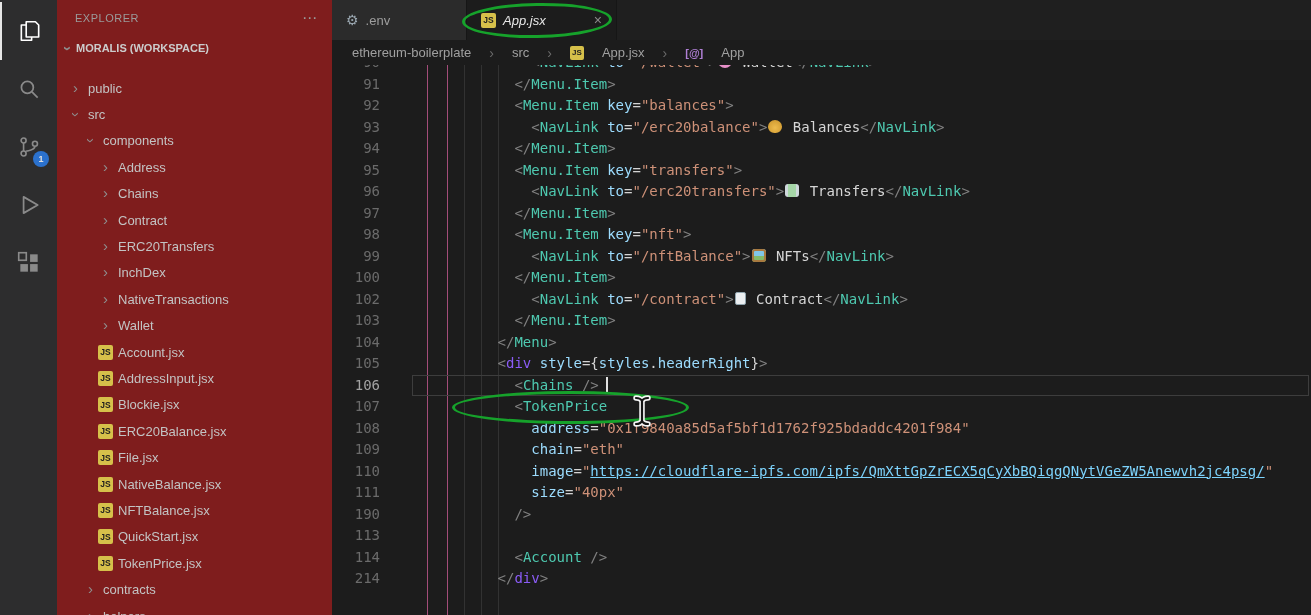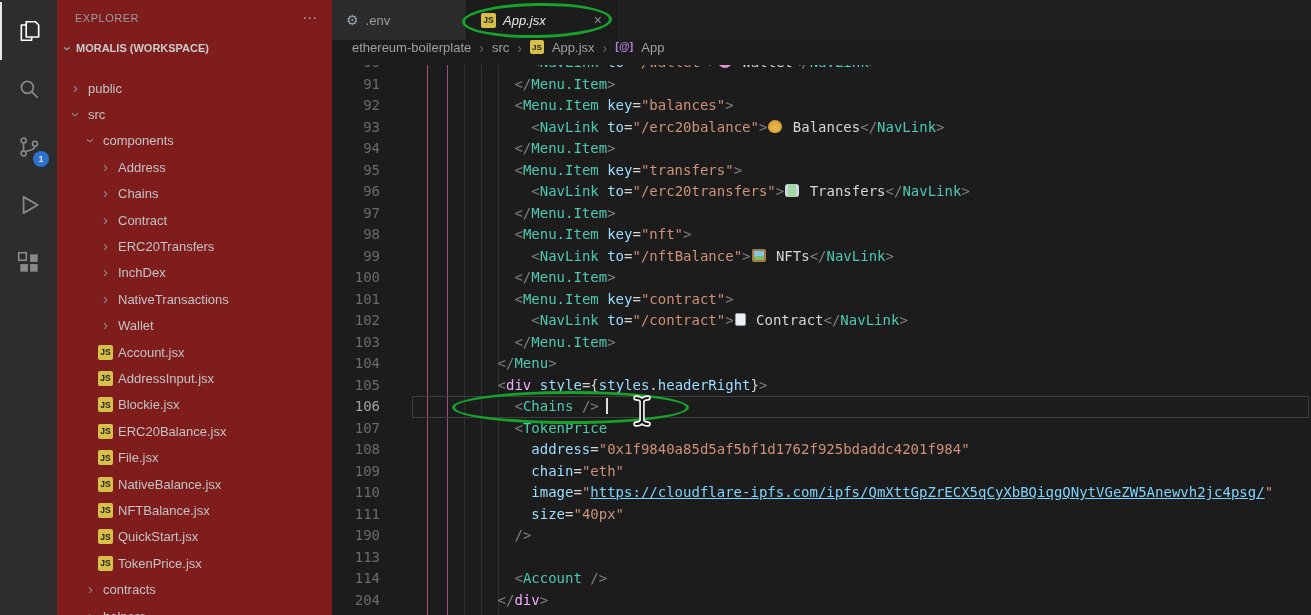--- a/index.html
+++ b/index.html
@@ -33,40 +33,40 @@
   
   .editor-col { flex:1; display:flex; flex-direction:column; background:#1c1c1c; min-width:0; }
   .tabbar { height:40px; background:#1f1f1f; display:flex; flex:0 0 40px; }
   .tab { display:flex; align-items:center; gap:7px; padding:0 14px; font-size:13px; cursor:pointer; border-right:1px solid #161616; }
   .tab.inactive { background:#2b2b2b; color:#9d9d9d; width:135px; }
   .tab.active { background:#1c1c1c; color:#e8e8e8; width:150px; }
   .tab-label.italic { font-style:italic; }
   .gear { font-size:14px; color:#9aa7b0; }
   .close { margin-left:auto; color:#8a8a8a; font-size:14px; cursor:pointer; }
 
-  .breadcrumb { height:25px; flex:0 0 25px; display:flex; align-items:flex-start; gap:8px; padding-left:20px;
+  .breadcrumb { height:25px; flex:0 0 25px; display:flex; align-items:center; gap:18px; padding-left:20px;
     font-size:13px; color:#a0a0a0; background:#1c1c1c; }
   .bc { cursor:pointer; }
   .bc-sep { color:#6a6a6a; font-size:14px; }
   .symbol { color:#b180d7; font-size:11px; font-weight:700; }
 
   .code-wrap { position:relative; flex:1; overflow:hidden;
     font-family:"DejaVu Sans Mono","Liberation Mono",monospace; font-size:14px; line-height:21.5px; }
   .guide { position:absolute; top:0; bottom:0; width:1px; background:#323232; z-index:0; }
   .guide.pink { background:#a34d79; }
   .code-lines { position:relative; z-index:1; margin-top:-13px; }
   .crow { display:flex; position:relative; height:21.5px; }
   .num { flex:0 0 48px; text-align:right; color:#6b6b6b; user-select:none; }
   .crow.active .num { color:#a3a3a3; }
   .crow.active::before { content:''; position:absolute; left:80px; right:2px; top:0; bottom:0;
     border:1px solid #3d3d3d; pointer-events:none; }
   .ctext { padding-left:67px; white-space:pre; }
   .tok-p { color:#808080; }
   .tok-c { color:#4ec9b0; }
-  .tok-h { color:#f0abfc; }
+  .tok-h { color:#8b5cf6; }
   .tok-a { color:#9cdcfe; }
   .tok-o { color:#d4d4d4; }
   .tok-s { color:#ce9178; }
   .tok-l { color:#7dd3fc; text-decoration:underline; }
   .tok-t { color:#d6d6d6; }
   .caret { display:inline-block; width:2px; height:16px; background:#e0e0e0; margin-left:7px; vertical-align:-3px; }
 
   .emoji { display:inline-block; width:14px; height:13px; margin:0 2px 0 1px; vertical-align:-1px; border-radius:3px; }
   .emoji-moneybag { background:radial-gradient(circle at 50% 60%, #eebb4d, #c8922a); border-radius:50% 50% 46% 46%; }
   .emoji-moneywings { background:linear-gradient(90deg,#cfd8dc 0 3px,#a5d6a7 3px 11px,#cfd8dc 11px); }
@@ -331,24 +331,20 @@
           </div>
           <div class="crow">
             <span class="num">99</span>
             <span class="ctext">          <span class="tok-p">&lt;</span><span class="tok-c">NavLink</span><span class="tok-t"> </span><span class="tok-a">to</span><span class="tok-o">=</span><span class="tok-s">"/nftBalance"</span><span class="tok-p">&gt;</span><span class="emoji emoji-frame" title="🖼"></span><span class="tok-t"> NFTs</span><span class="tok-p">&lt;/</span><span class="tok-c">NavLink</span><span class="tok-p">&gt;</span></span>
           </div>
           <div class="crow">
             <span class="num">100</span>
             <span class="ctext">        <span class="tok-p">&lt;/</span><span class="tok-c">Menu.Item</span><span class="tok-p">&gt;</span></span>
           </div>
           <div class="crow">
-            <span class="num">101</span>
-            <span class="ctext">        <span class="tok-p">&lt;</span><span class="tok-c">Menu.Item</span><span class="tok-t"> </span><span class="tok-a">key</span><span class="tok-o">=</span><span class="tok-s">"contract"</span><span class="tok-p">&gt;</span></span>
-          </div>
-          <div class="crow">
             <span class="num">102</span>
             <span class="ctext">          <span class="tok-p">&lt;</span><span class="tok-c">NavLink</span><span class="tok-t"> </span><span class="tok-a">to</span><span class="tok-o">=</span><span class="tok-s">"/contract"</span><span class="tok-p">&gt;</span><span class="emoji emoji-page" title="📄"></span><span class="tok-t"> Contract</span><span class="tok-p">&lt;/</span><span class="tok-c">NavLink</span><span class="tok-p">&gt;</span></span>
           </div>
           <div class="crow">
             <span class="num">103</span>
             <span class="ctext">        <span class="tok-p">&lt;/</span><span class="tok-c">Menu.Item</span><span class="tok-p">&gt;</span></span>
           </div>
           <div class="crow">
             <span class="num">104</span>
             <span class="ctext">      <span class="tok-p">&lt;/</span><span class="tok-c">Menu</span><span class="tok-p">&gt;</span></span>
@@ -386,21 +382,21 @@
             <span class="ctext">        <span class="tok-p">/&gt;</span></span>
           </div>
           <div class="crow">
             <span class="num">113</span>
           </div>
           <div class="crow">
             <span class="num">114</span>
             <span class="ctext">        <span class="tok-p">&lt;</span><span class="tok-c">Account</span><span class="tok-t"> </span><span class="tok-p">/&gt;</span></span>
           </div>
           <div class="crow">
-            <span class="num">204</span>
+            <span class="num">214</span>
             <span class="ctext">      <span class="tok-p">&lt;/</span><span class="tok-h">div</span><span class="tok-p">&gt;</span></span>
           </div>
         </div>
     </div>
   </div>
 
   <div class="anno anno-tab"></div>
   <div class="anno anno-chains"></div>
   <svg class="ibeam" width="24" height="34" viewBox="0 0 24 34">
     <g stroke="#f5f5f5" stroke-width="5.5" fill="none" stroke-linecap="round">

